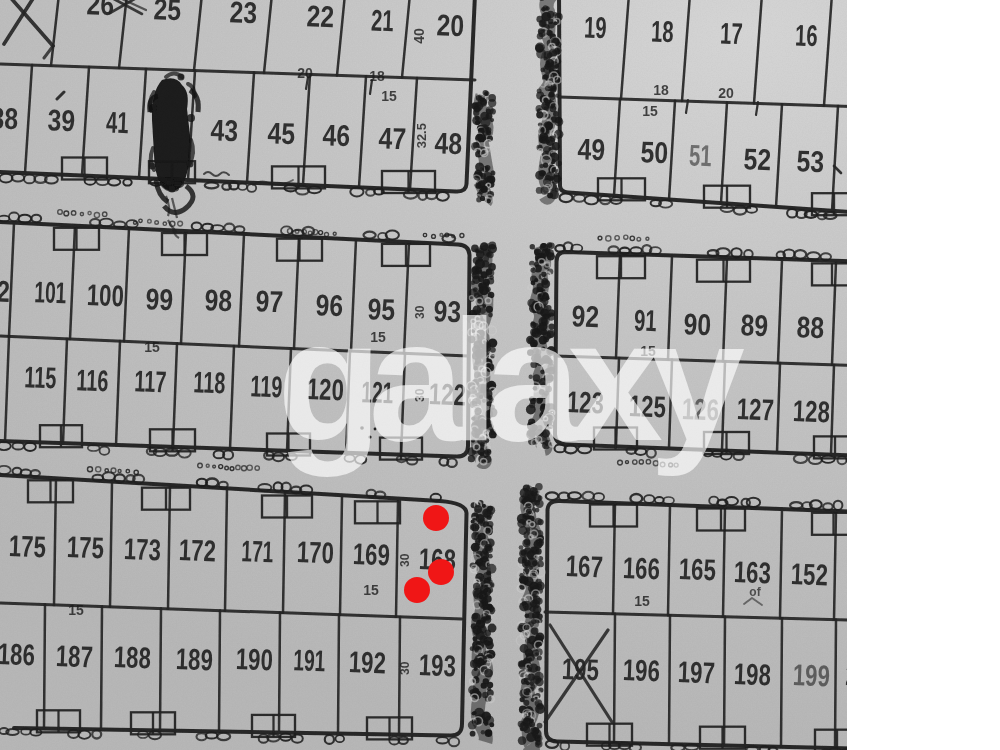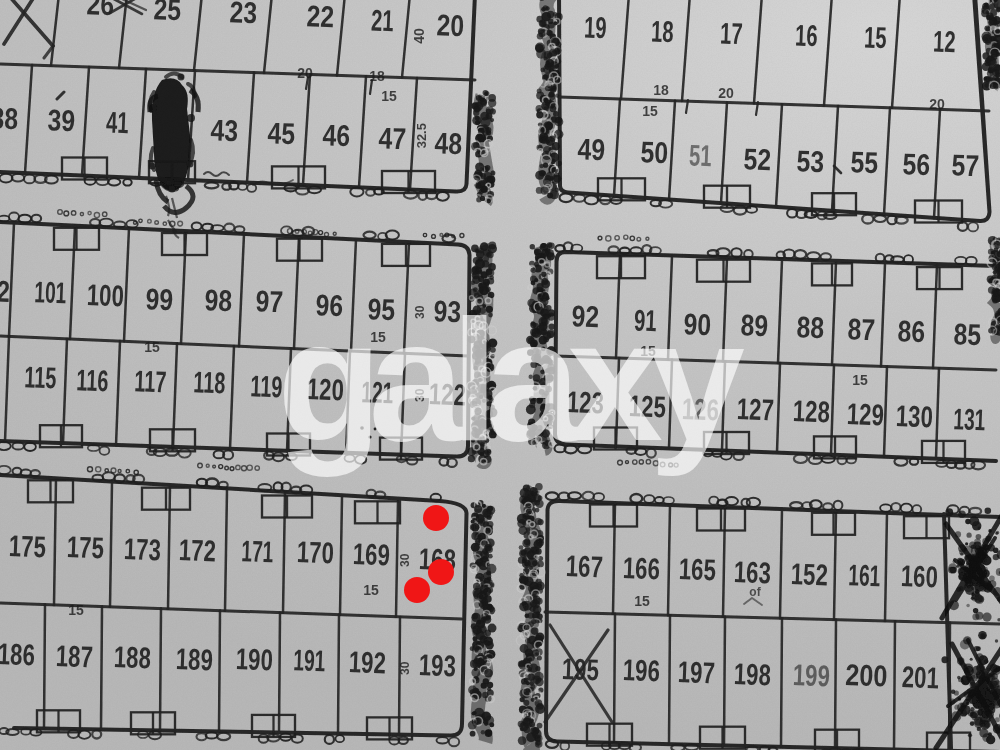--- a/index.html
+++ b/index.html
@@ -1,14 +1,14 @@
 <!DOCTYPE html>
 <html><head><meta charset="utf-8"><style>
 html,body{margin:0;padding:0}
-#page{position:relative;width:1000px;height:750px;overflow:hidden;background:radial-gradient(125% 95% at 88% 4%, #d8d8d8 0%, #c8c8c8 40%, #c0c0c0 70%, #b9b9b9 100%);font-family:"Liberation Sans", sans-serif;}
+#page{position:relative;width:847px;height:750px;overflow:hidden;background:radial-gradient(125% 95% at 88% 4%, #d8d8d8 0%, #c8c8c8 40%, #c0c0c0 70%, #b9b9b9 100%);font-family:"Liberation Sans", sans-serif;}
 </style></head><body>
 <div id="page">
 <svg width="1000" height="750" viewBox="0 0 1000 750" font-family="Liberation Sans, sans-serif">
 <defs>
         <filter id="soft" x="-2%" y="-2%" width="104%" height="104%">
           <feGaussianBlur stdDeviation="0.68"></feGaussianBlur>
         </filter>
         <filter id="grain">
           <feTurbulence type="fractalNoise" baseFrequency="0.8" numOctaves="2" result="n"></feTurbulence>
           <feColorMatrix in="n" type="matrix" values="0 0 0 0 0.1 0 0 0 0 0.1 0 0 0 0 0.1 0 0 0 0.13 0"></feColorMatrix>

